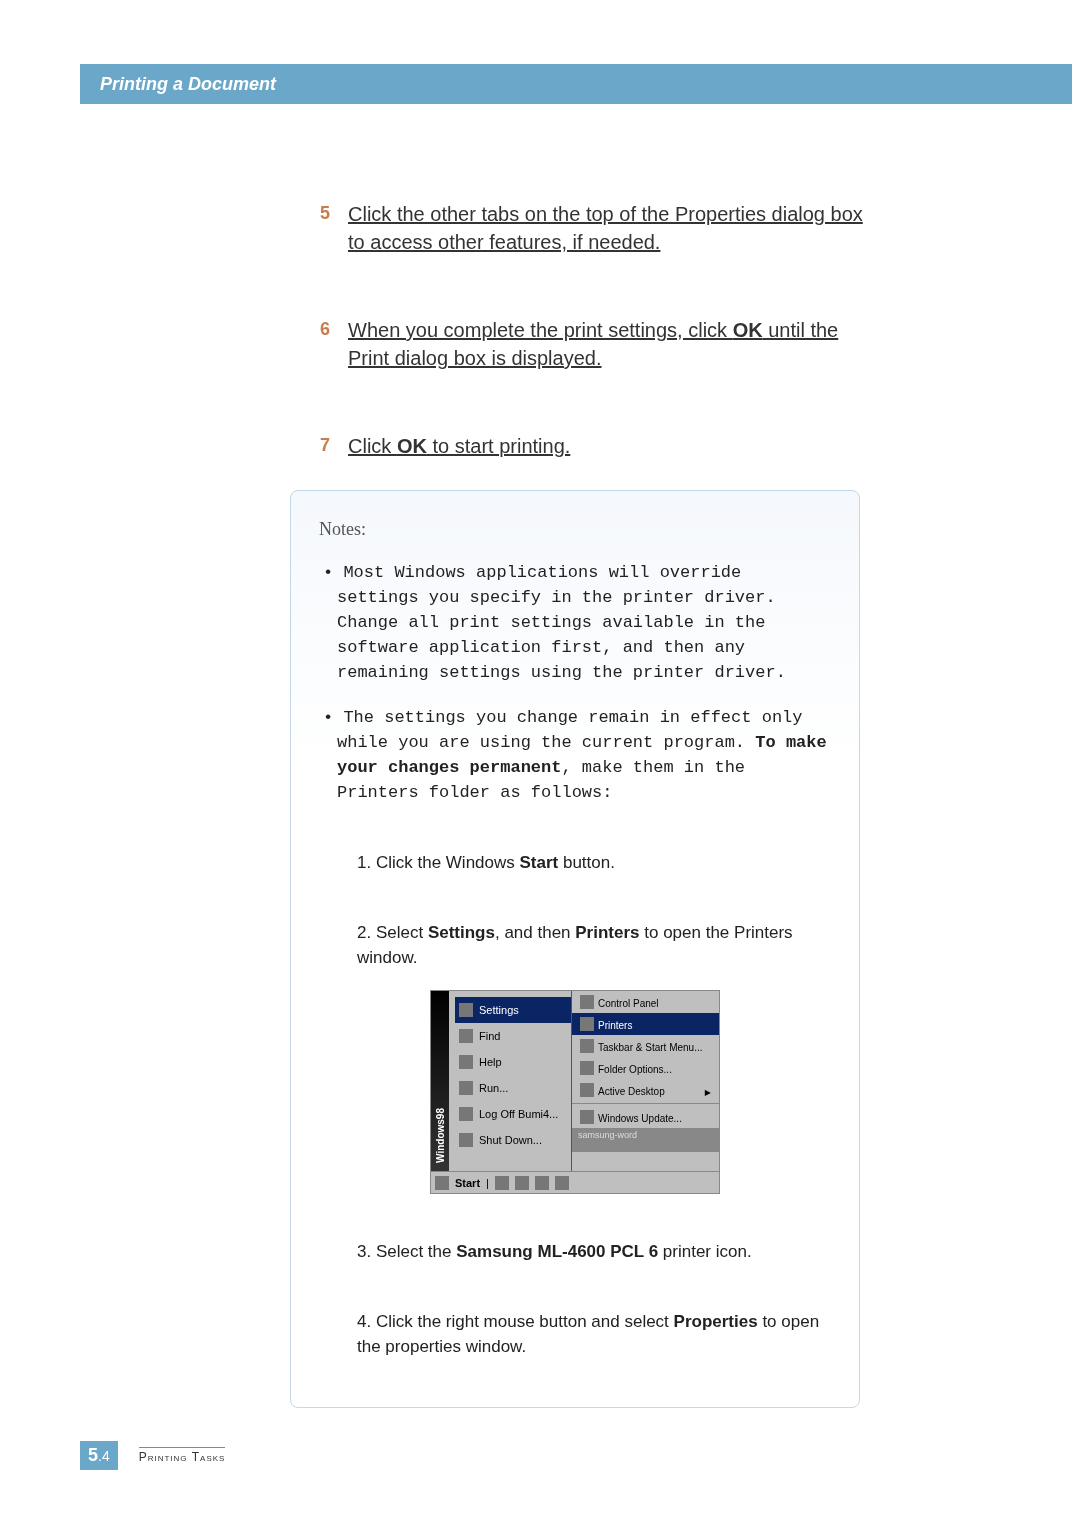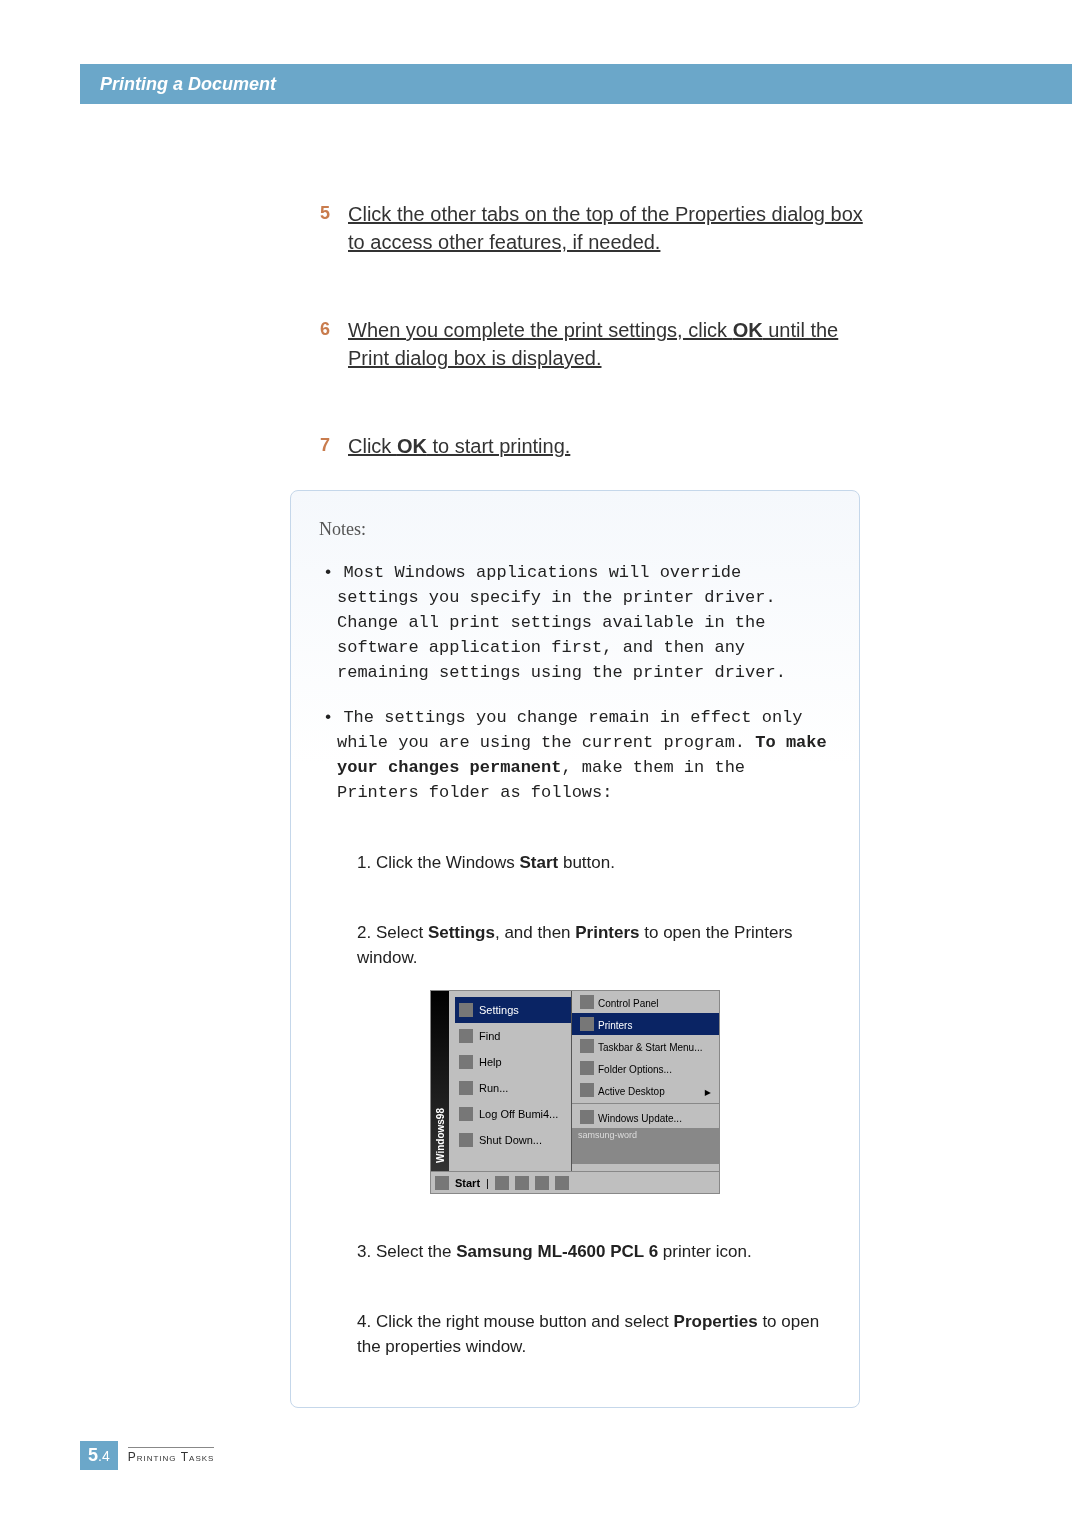--- a/index.html
+++ b/index.html
@@ -177,21 +177,21 @@
     .ss-right-item .arrow {
       margin-left: auto;
       font-size: 8px;
     }
     .ss-right-sep {
       border-top: 1px solid #888;
       margin: 2px 0;
     }
     .ss-right-gray {
       background: #888;
-      height: 36px;
+      height: 24px;
       font-size: 9px;
       color: #ddd;
       padding: 2px 6px;
     }
     .ss-taskbar {
       background: #bfbfbf;
       border-top: 1px solid #888;
       height: 22px;
       display: flex;
       align-items: center;
@@ -201,21 +201,21 @@
     }
     .ss-start {
       font-weight: bold;
     }
     .footer {
       position: absolute;
       bottom: 56px;
       left: 80px;
       display: flex;
       align-items: center;
-      gap: 10px;
+      gap: 21px;
     }
     .page-number {
       background: #6ba7c9;
       color: #fff;
       font-size: 18px;
       font-weight: bold;
       padding: 4px 8px;
     }
     .page-number .small {
       font-size: 14px;

